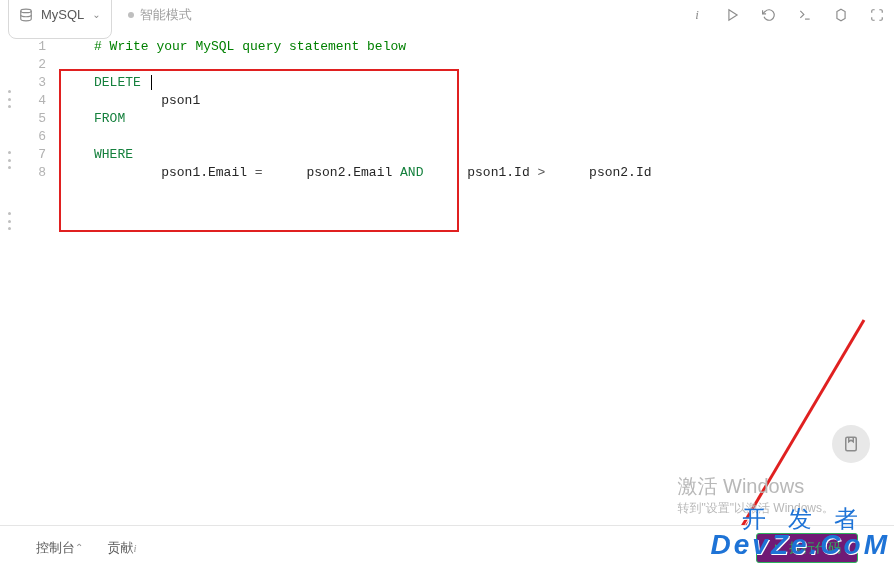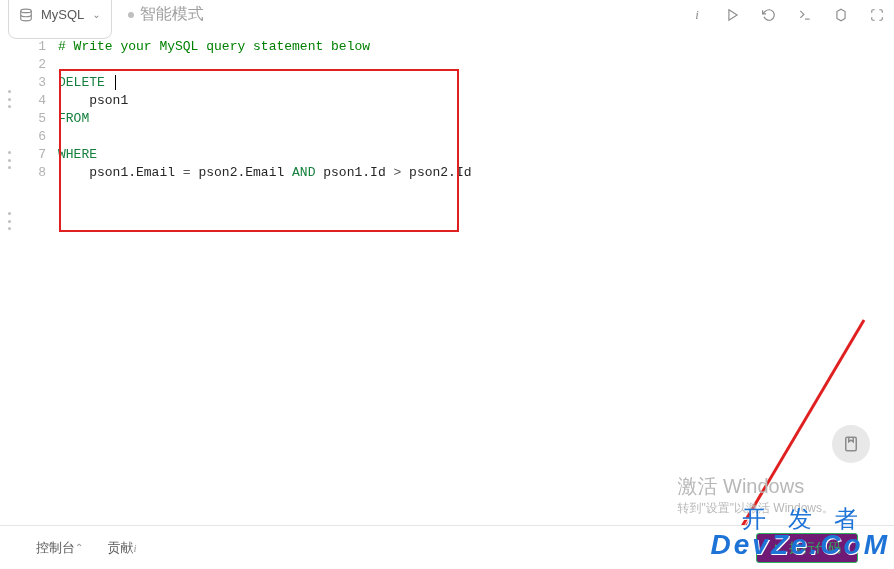--- a/index.html
+++ b/index.html
@@ -40,21 +40,21 @@
     }
     .chevron {
       font-size: 10px;
       color: #8c8c8c;
     }
     .mode-label {
       display: flex;
       align-items: center;
       gap: 6px;
       color: #a0a0a0;
-      font-size: 16px;
+      font-size: 13px;
     }
     .dot {
       width: 6px;
       height: 6px;
       border-radius: 50%;
       background: #bfbfbf;
     }
     .toolbar-right {
       margin-left: auto;
       display: flex;
@@ -102,20 +102,21 @@
     .lineno {
       width: 34px;
       text-align: right;
       padding-right: 12px;
       color: #b3b3b3;
       user-select: none;
     }
     .code {
       white-space: pre;
       color: #262626;
+      margin-left: 36px;
     }
     .kw { color: #15803d; }
     .comment { color: #008000; }
     .op { color: #595959; }
     .highlight-box {
       position: absolute;
       left: 59px;
       top: 39px;
       width: 400px;
       height: 163px;

